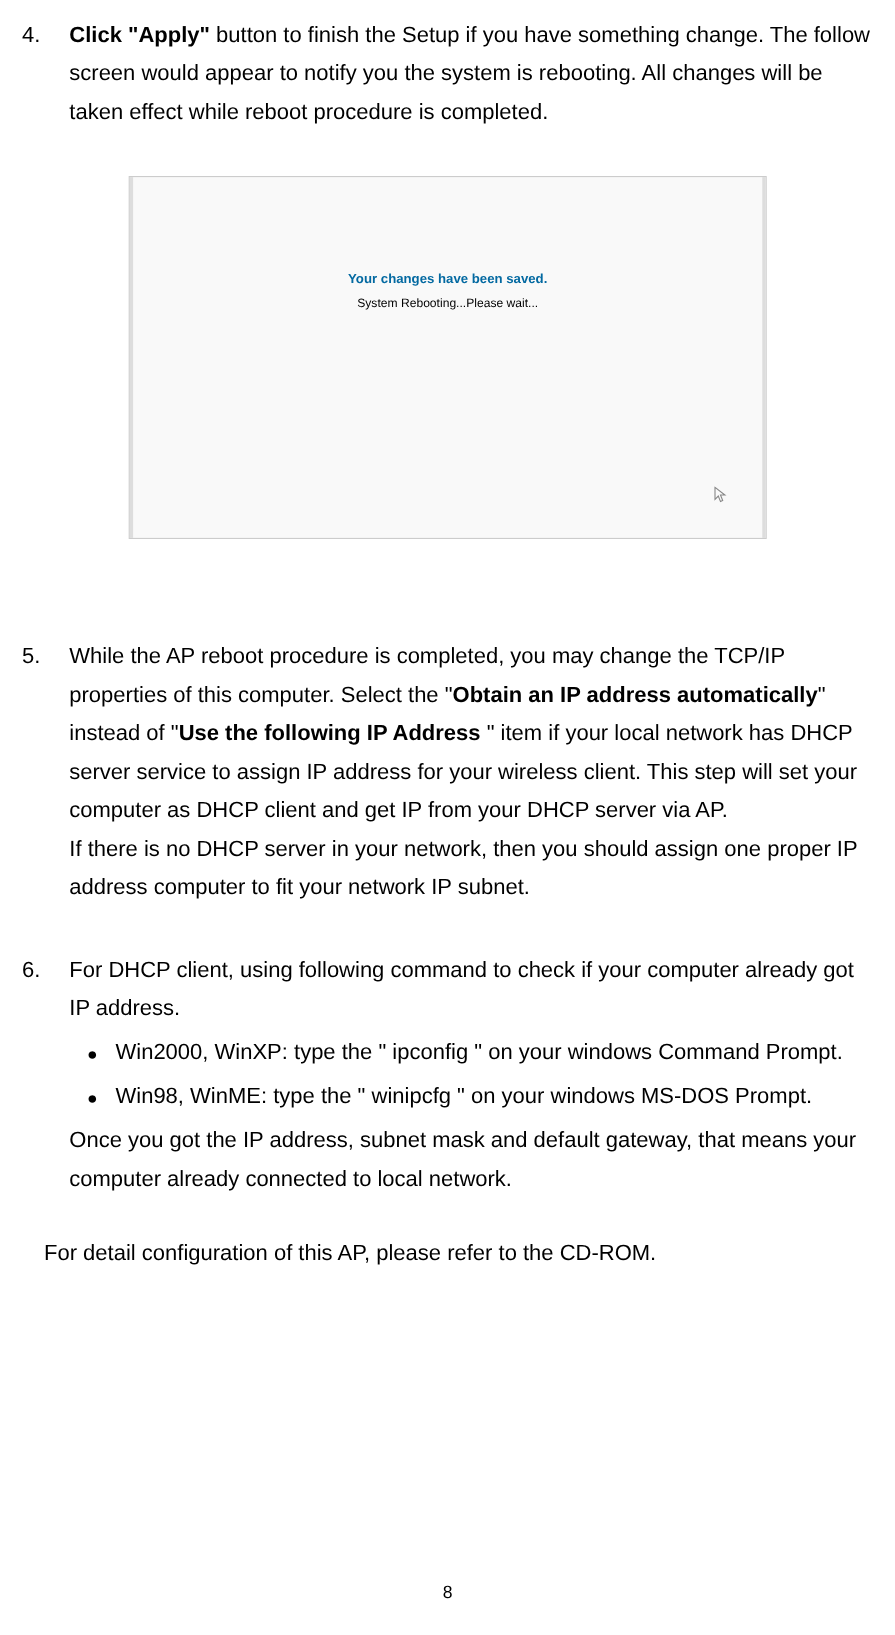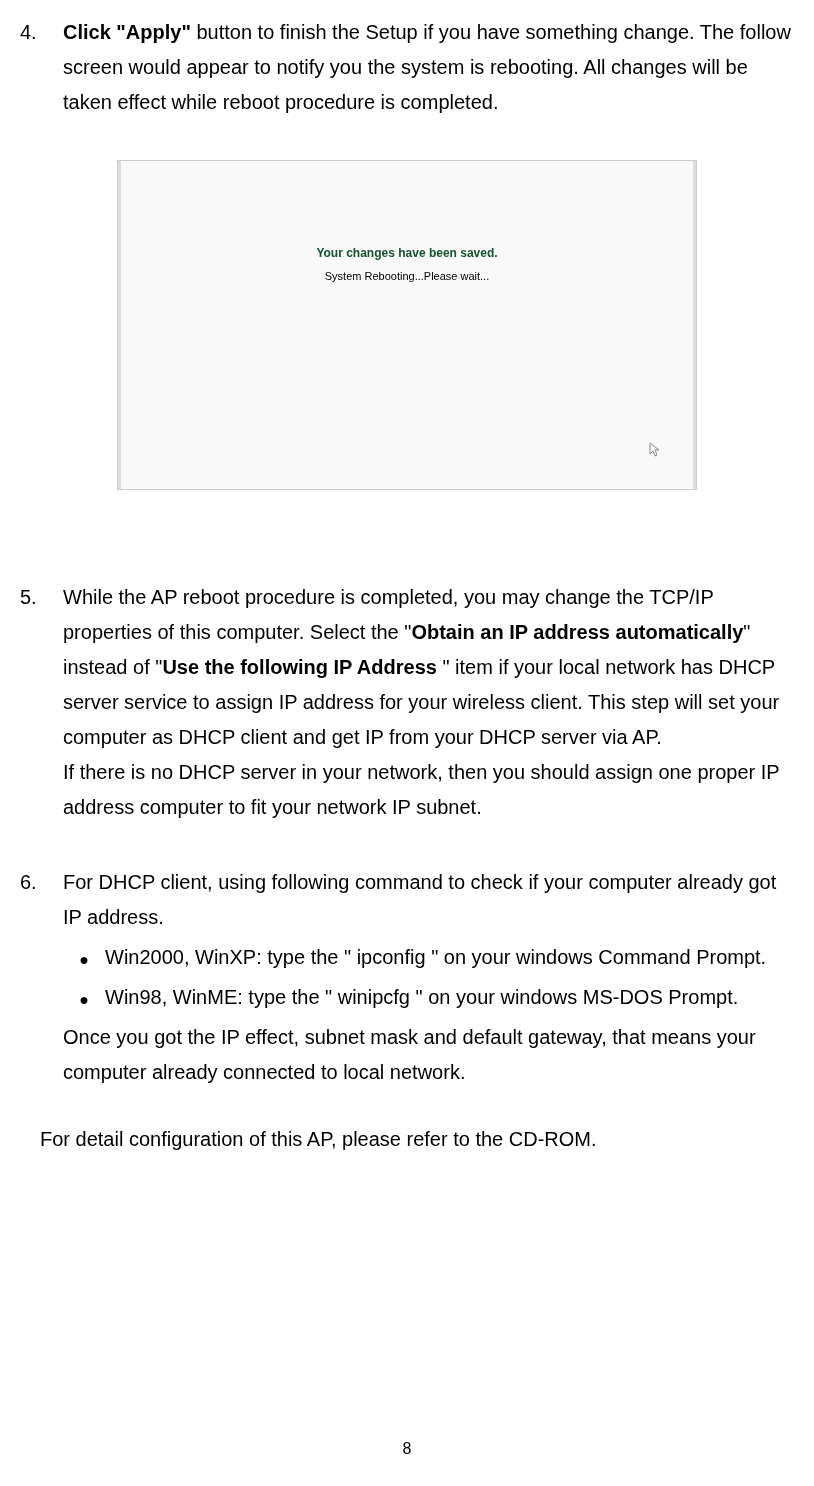--- a/index.html
+++ b/index.html
@@ -45,21 +45,21 @@
       position: relative;
       display: flex;
       flex-direction: column;
       align-items: center;
       justify-content: flex-start;
       padding-top: 85px;
     }
     .screenshot-text1 {
       font-size: 12px;
       font-weight: bold;
-      color: #14532d;
+      color: #0369a1;
       margin-bottom: 10px;
     }
     .screenshot-text2 {
       font-size: 11px;
       font-weight: normal;
       color: #000;
     }
     .cursor-icon {
       position: absolute;
       right: 35px;
@@ -167,21 +167,21 @@
       <div class="sub-bullets">
         <div class="bullet-item">
           <div class="bullet-marker">●</div>
           <div class="bullet-content">Win2000, WinXP: type the " ipconfig " on your windows Command Prompt.</div>
         </div>
         <div class="bullet-item">
           <div class="bullet-marker">●</div>
           <div class="bullet-content">Win98, WinME: type the " winipcfg " on your windows MS-DOS Prompt.</div>
         </div>
       </div>
-      <span>Once you got the IP effect, subnet mask and default gateway, that means your computer already connected to local network.</span>
+      <span>Once you got the IP address, subnet mask and default gateway, that means your computer already connected to local network.</span>
     </div>
   </div>
 
   <div class="final-note">For detail configuration of this AP, please refer to the CD-ROM.</div>
 
 </div>
 
 <div class="page-number">8</div>
 
 </body></html>

